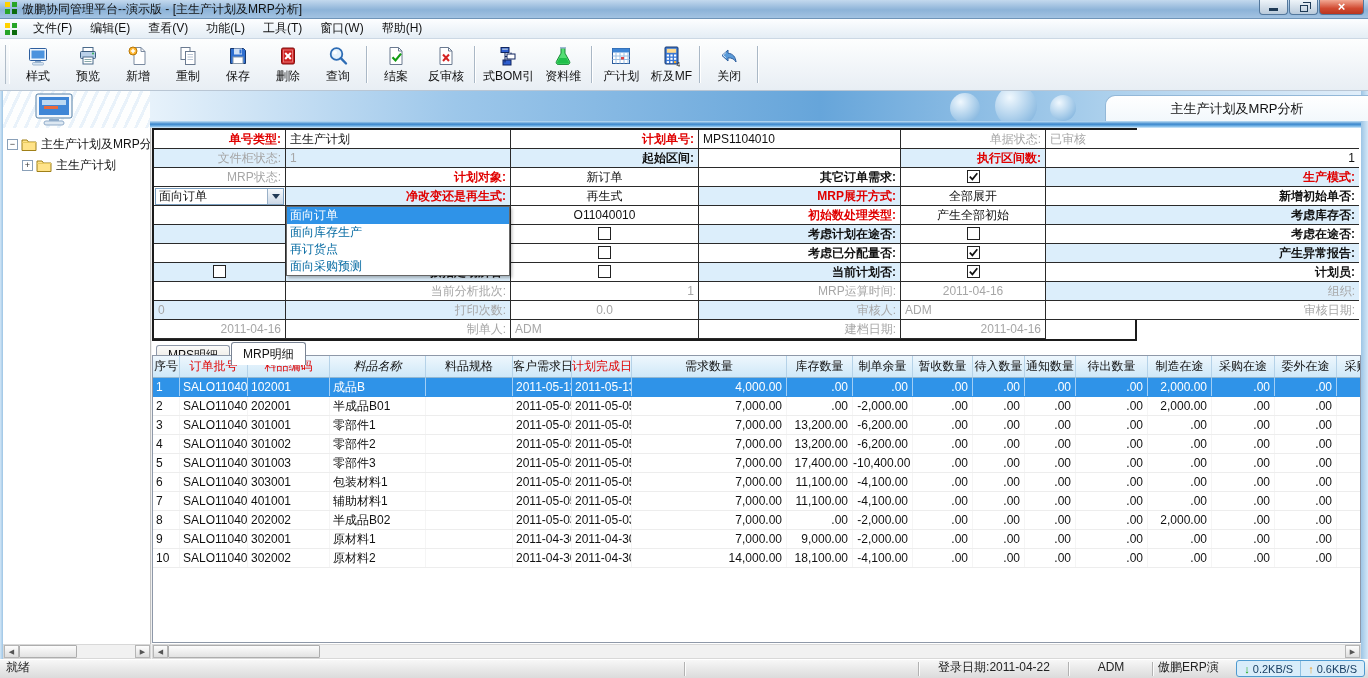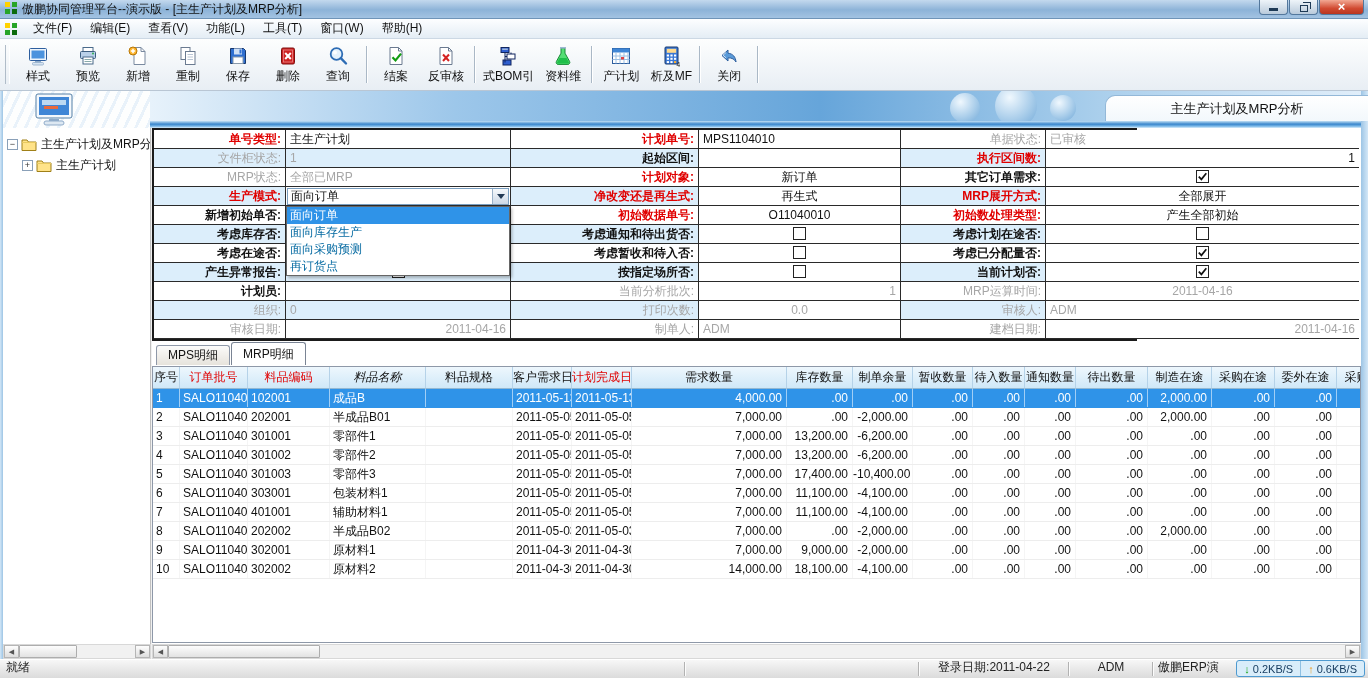--- a/index.html
+++ b/index.html
@@ -73,21 +73,21 @@
   .combo-popup{position:absolute;left:134px;top:78px;width:224px;height:70px;background:#fff;border:1px solid #666;box-shadow:2px 2px 3px rgba(0,0,0,.28);z-index:6}
   .pitem{height:17px;line-height:17px;padding-left:3px;color:#0369a1;white-space:nowrap}
   .pitem.sel{background:#2f93e8;color:#fff}
 
   
   .tabsrow{position:absolute;left:0;top:213px;right:0;height:24px;display:flex;align-items:flex-end;padding-left:4px}
   .tab{height:20px;line-height:19px;padding:0 11px;border:1px solid #8e98a8;border-bottom:none;border-radius:3px 3px 0 0;background:linear-gradient(#fbfbfa,#e6e3dc);margin-right:1px;color:#111}
   .tab.active{height:23px;line-height:22px;background:#fff;border-color:#7a8494;z-index:2}
 
   
-  .grid{position:absolute;left:0;top:238px;width:1209px;bottom:16px;border:1px solid #8e98a8;background:#fff;overflow:hidden}
+  .grid{position:absolute;left:0;top:227px;width:1209px;bottom:16px;border:1px solid #8e98a8;background:#fff;overflow:hidden}
   .ghead{display:flex;height:22px}
   .hcell{flex:none;height:22px;line-height:21px;text-align:center;background:linear-gradient(#eef7fd,#cfe8f8);border-right:1px solid #b5d2e8;border-bottom:1px solid #93b8d2;overflow:hidden;white-space:nowrap;color:#111}
   .hcell.red{color:#e00000}
   .trow{display:flex;height:19px;border-bottom:1px solid #ededed;background:#fff}
   .tcell{flex:none;height:18px;line-height:18px;overflow:hidden;white-space:nowrap;border-right:1px solid #f5f5f5;color:#111}
   .a-l{text-align:left;padding-left:3px}
   .a-r{text-align:right;padding-right:4px}
   .trow.sel{background:#2f93e8;border-bottom-color:#2f93e8}
   .trow.sel .tcell{color:#fff;border-right:1px solid rgba(255,255,255,.55)}
 
@@ -382,21 +382,20 @@
         <div class="fcell fvalue">MPS1104010</div>
         <div class="fcell flabel gray">单据状态:</div>
         <div class="fcell fvalue gray">已审核</div>
         <div class="fcell flabel gray tint">文件柜状态:</div>
         <div class="fcell fvalue tint gray">1</div>
         <div class="fcell flabel tint">起始区间:</div>
         <div class="fcell fvalue"></div>
         <div class="fcell flabel red tint">执行区间数:</div>
         <div class="fcell fvalue a-r">1</div>
         <div class="fcell flabel gray">MRP状态:</div>
-        <div class="fcell fvalue gray">全部已MRP</div>
         <div class="fcell flabel red">计划对象:</div>
         <div class="fcell fvalue a-c">新订单</div>
         <div class="fcell flabel">其它订单需求:</div>
         <div class="fcell fvalue a-c"><span class="cb">
             <svg width="11" height="11" viewBox="0 0 11 11">
               <path d="M1.8 5.6L4.4 8.4 9.3 2.2" fill="none" stroke="#111" stroke-width="1.7"></path>
             </svg>
           </span></div>
         <div class="fcell flabel red tint">生产模式:</div>
         <div class="fcell fvalue" style="padding: 1px;">
@@ -456,22 +455,22 @@
         <div class="fcell flabel gray">审核日期:</div>
         <div class="fcell fvalue gray a-r">2011-04-16</div>
         <div class="fcell flabel gray">制单人:</div>
         <div class="fcell fvalue gray">ADM</div>
         <div class="fcell flabel gray">建档日期:</div>
         <div class="fcell fvalue gray a-r">2011-04-16</div>
       </div>
     <div class="combo-popup" id="combopopup">
         <div class="pitem sel">面向订单</div>
         <div class="pitem">面向库存生产</div>
+        <div class="pitem">再订货点</div>
         <div class="pitem">面向采购预测</div>
-        <div class="pitem">再订货点</div>
       </div>
 
     <div class="tabsrow" id="tabsrow">
         <div class="tab">MPS明细</div>
         <div class="tab active">MRP明细</div>
       </div>
 
     <div class="grid">
       <div class="ghead" id="gridhead">
           <div class="hcell" style="width: 27px;">序号</div>

